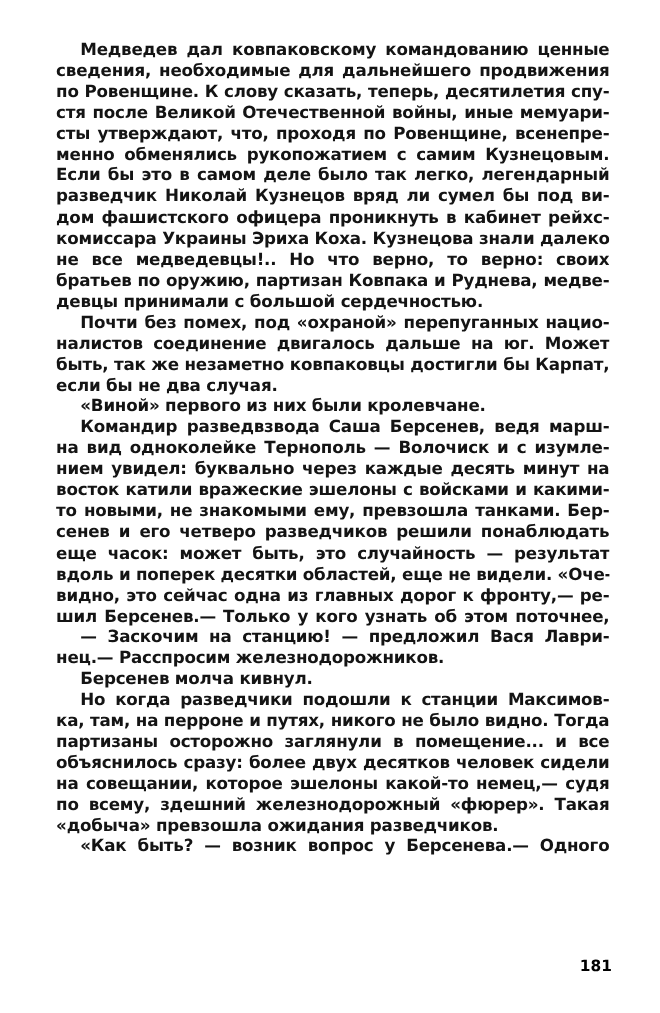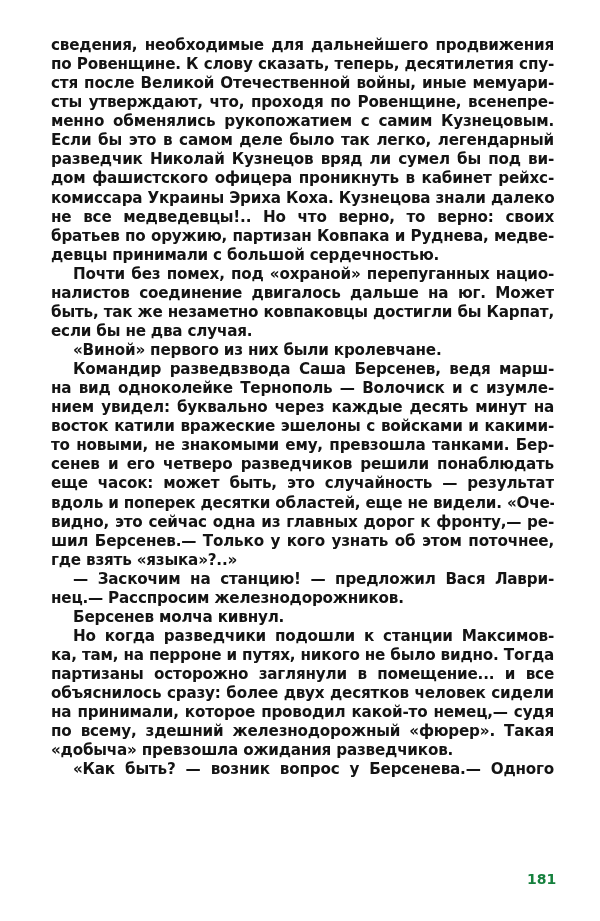--- a/index.html
+++ b/index.html
@@ -8,27 +8,28 @@
     position: absolute; left: 51px; top: 36px; width: 503px;
     font-family: "DejaVu Sans", sans-serif;
     font-size: 15.2px; line-height: 19.07px; color: #141414;
     font-weight: bold; letter-spacing: -0.2px;
   }
   .line { display: block; white-space: nowrap; text-align: justify; text-align-last: justify; height: 19.07px; overflow: hidden; }
   .line.last { text-align-last: left; }
   .line.indent { padding-left: 22px; }
   .page-number {
     position: absolute; left: 527px; top: 871px; width: 26px; text-align: right;
-    font-family: "DejaVu Sans", sans-serif; font-weight: bold; font-size: 14px; color: #15803d;
+    font-family: "DejaVu Sans", sans-serif; font-weight: bold; font-size: 14px; color: #000000;
   }
 </style>
 </head>
 <body>
 
 <div class="page" id="page-body">
+    <span class="line indent">Медведев дал ковпаковскому командованию ценные</span>
     <span class="line">сведения, необходимые для дальнейшего продвижения</span>
     <span class="line">по Ровенщине. К слову сказать, теперь, десятилетия спу-</span>
     <span class="line">стя после Великой Отечественной войны, иные мемуари-</span>
     <span class="line">сты утверждают, что, проходя по Ровенщине, всенепре-</span>
     <span class="line">менно обменялись рукопожатием с самим Кузнецовым.</span>
     <span class="line">Если бы это в самом деле было так легко, легендарный</span>
     <span class="line">разведчик Николай Кузнецов вряд ли сумел бы под ви-</span>
     <span class="line">дом фашистского офицера проникнуть в кабинет рейхс-</span>
     <span class="line">комиссара Украины Эриха Коха. Кузнецова знали далеко</span>
     <span class="line">не все медведевцы!.. Но что верно, то верно: своих</span>
@@ -42,26 +43,25 @@
     <span class="line indent">Командир разведвзвода Саша Берсенев, ведя марш-</span>
     <span class="line">на вид одноколейке Тернополь — Волочиск и с изумле-</span>
     <span class="line">нием увидел: буквально через каждые десять минут на</span>
     <span class="line">восток катили вражеские эшелоны с войсками и какими-</span>
     <span class="line">то новыми, не знакомыми ему, превзошла танками. Бер-</span>
     <span class="line">сенев и его четверо разведчиков решили понаблюдать</span>
     <span class="line">еще часок: может быть, это случайность — результат</span>
     <span class="line">вдоль и поперек десятки областей, еще не видели. «Оче-</span>
     <span class="line">видно, это сейчас одна из главных дорог к фронту,— ре-</span>
     <span class="line">шил Берсенев.— Только у кого узнать об этом поточнее,</span>
-    <span class="line last">где взять «языка»?..»</span>
     <span class="line indent">— Заскочим на станцию! — предложил Вася Лаври-</span>
     <span class="line last">нец.— Расспросим железнодорожников.</span>
     <span class="line indent last">Берсенев молча кивнул.</span>
     <span class="line indent">Но когда разведчики подошли к станции Максимов-</span>
     <span class="line">ка, там, на перроне и путях, никого не было видно. Тогда</span>
     <span class="line">партизаны осторожно заглянули в помещение... и все</span>
     <span class="line">объяснилось сразу: более двух десятков человек сидели</span>
-    <span class="line">на принимали, которое проводил какой-то немец,— судя</span>
+    <span class="line">на совещании, которое эшелоны какой-то немец,— судя</span>
     <span class="line">по всему, здешний железнодорожный «фюрер». Такая</span>
     <span class="line last">«добыча» превзошла ожидания разведчиков.</span>
     <span class="line indent">«Как быть? — возник вопрос у Берсенева.— Одного</span>
   </div>
 <div class="page-number">181</div>
 
 </body></html>

